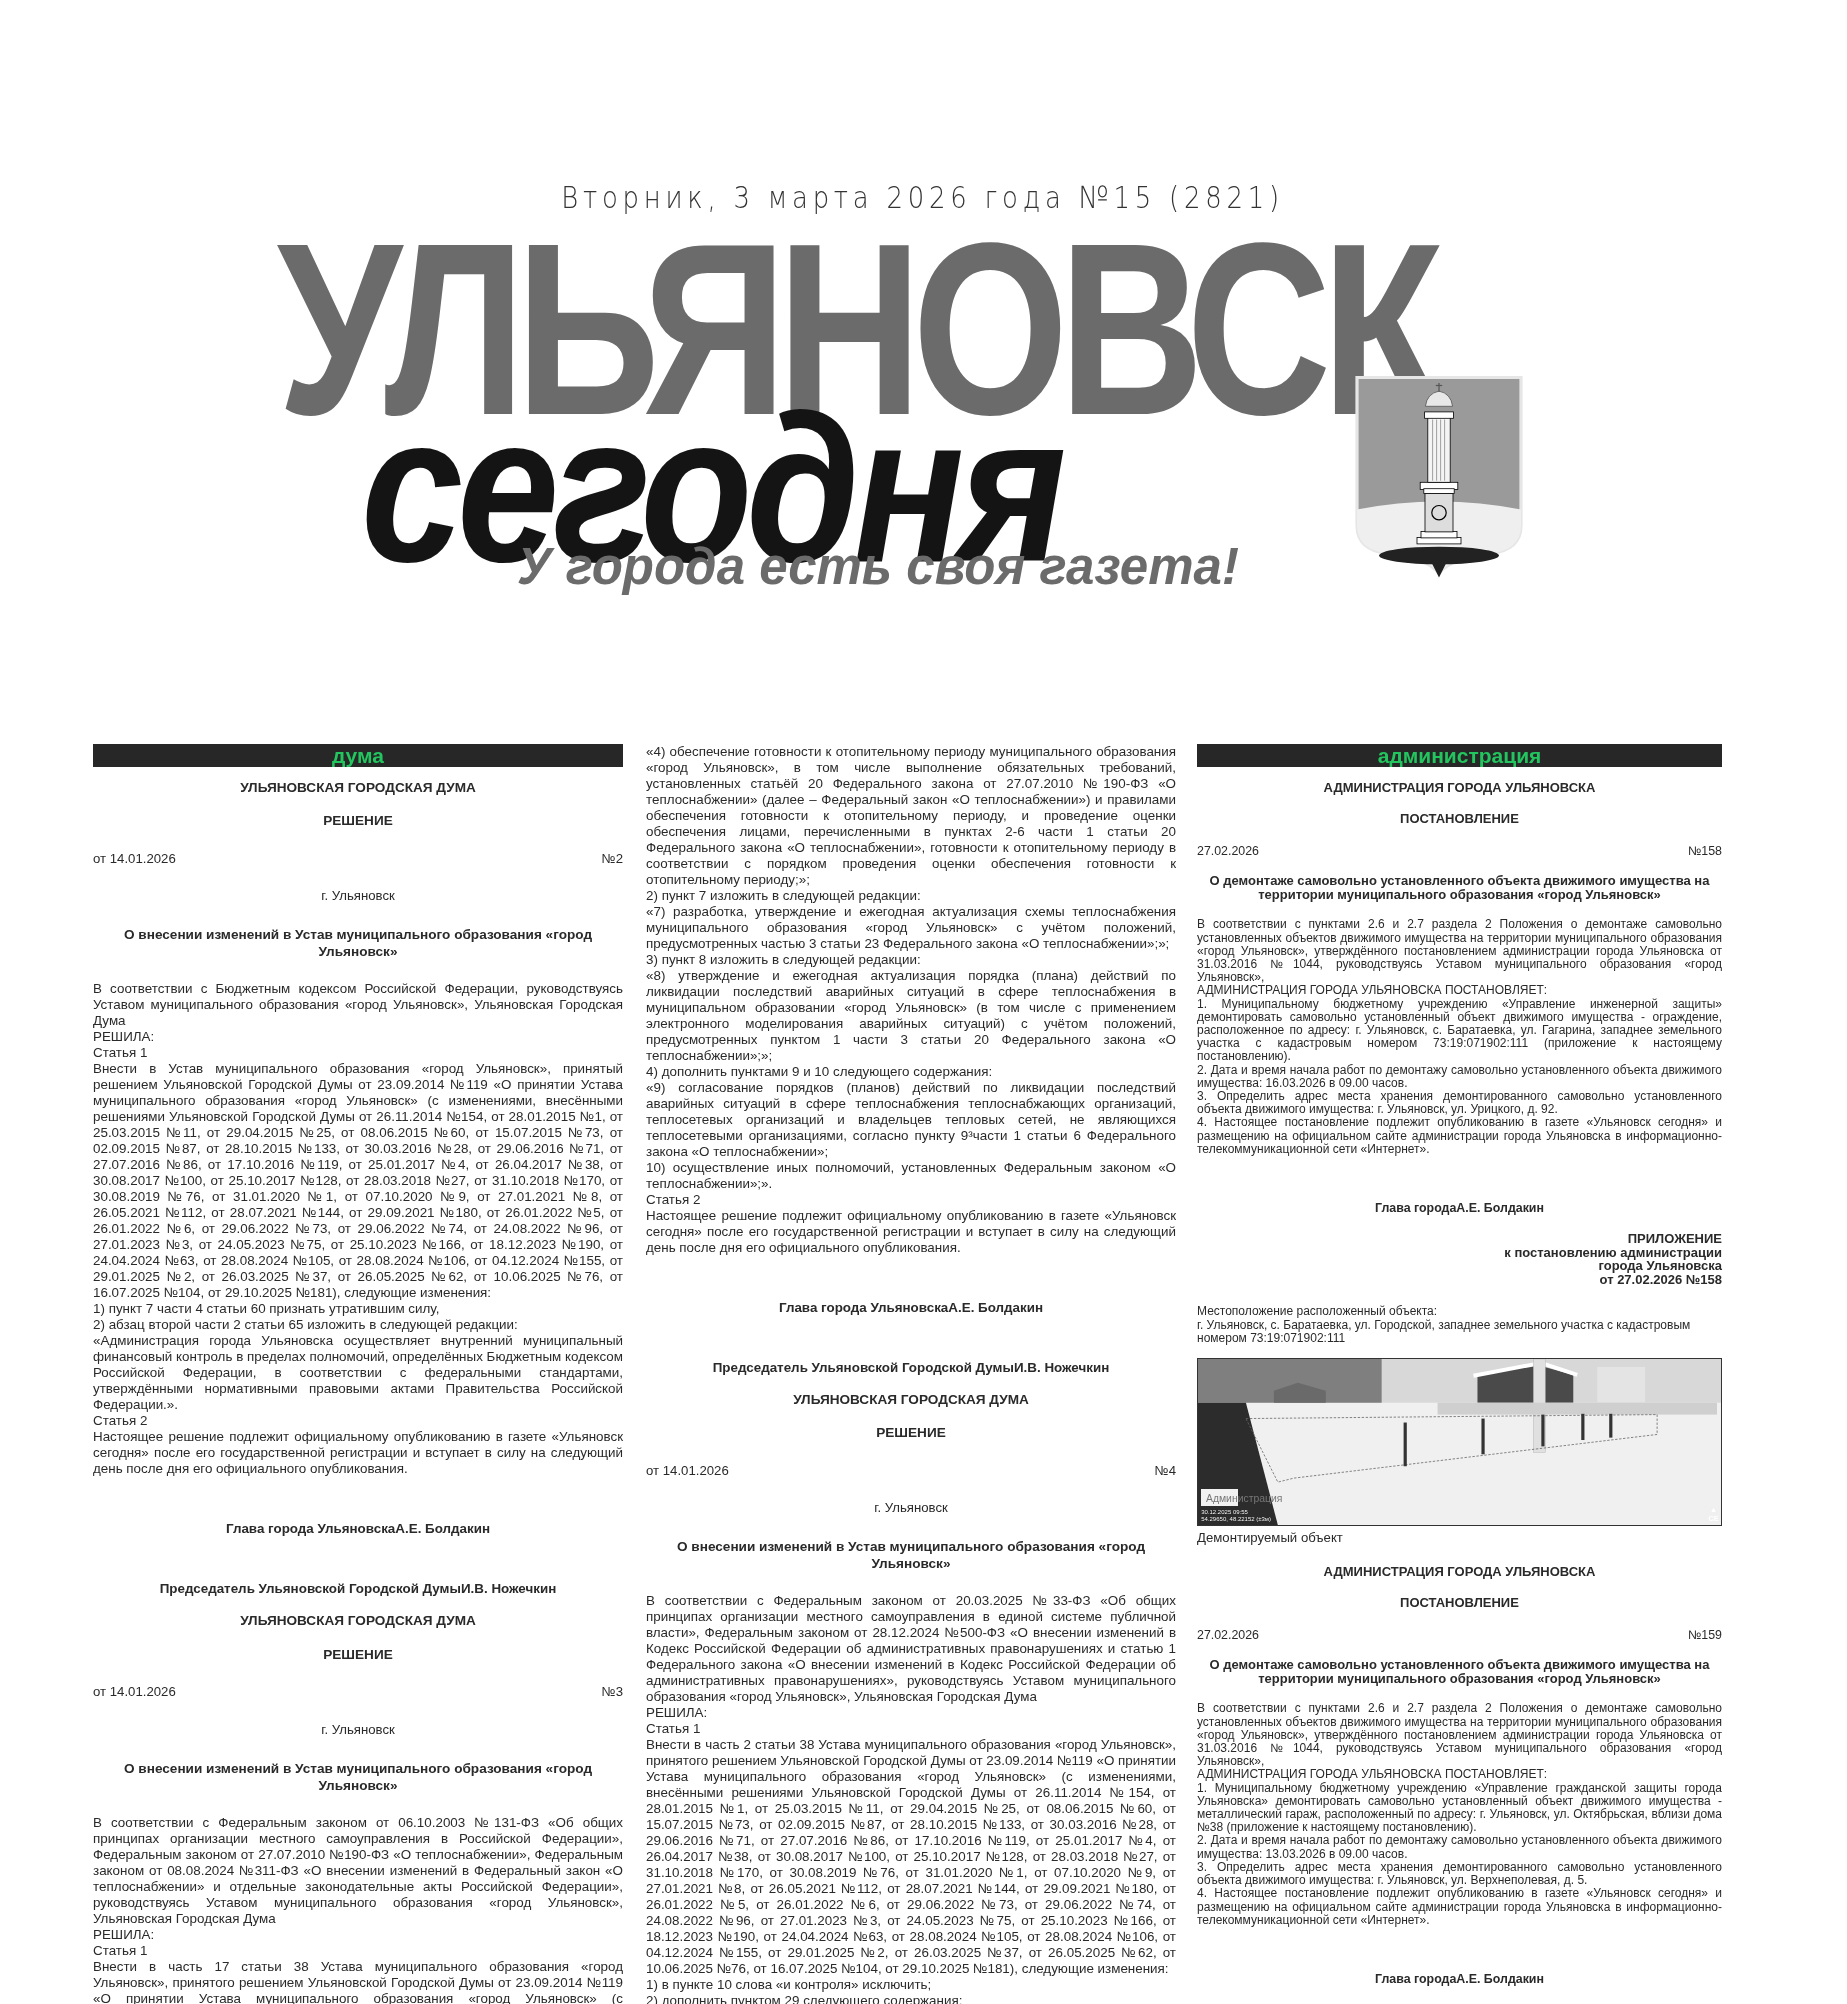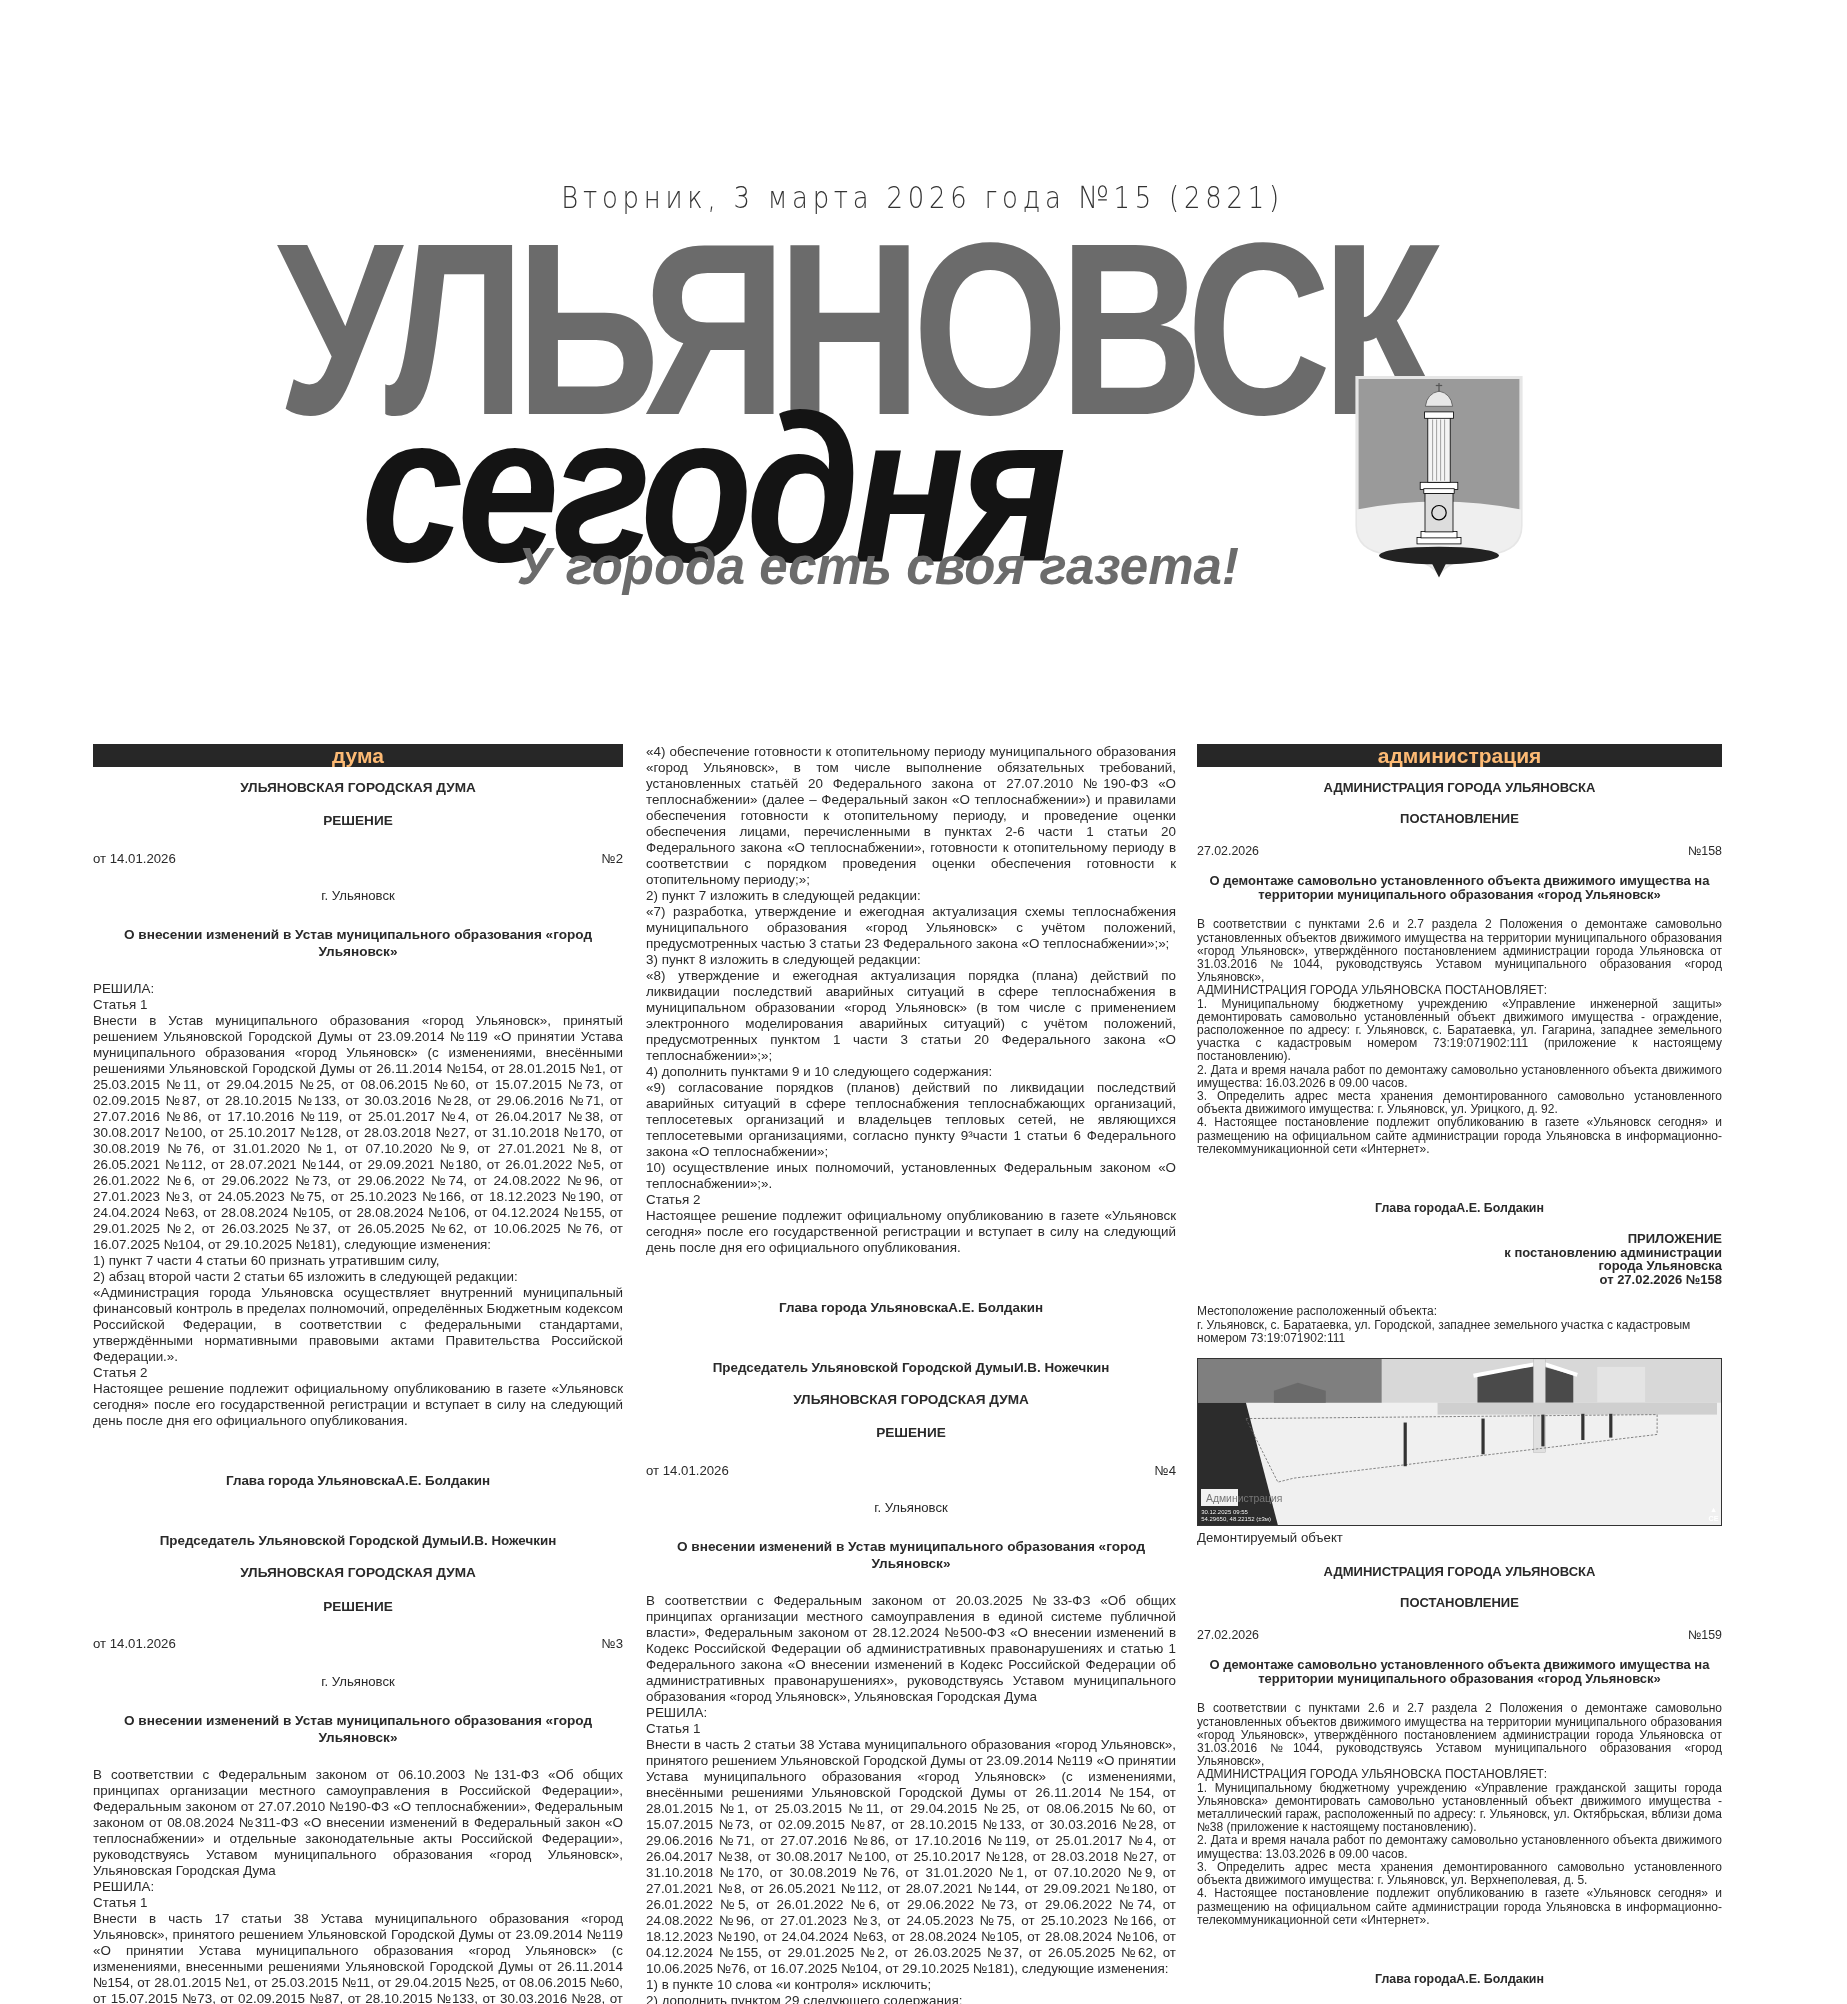--- a/index.html
+++ b/index.html
@@ -38,21 +38,21 @@
     font-family: "Liberation Sans", sans-serif; font-weight: 700; font-size: 75px;
     color: #1c1c1c; letter-spacing: 6.4px; word-spacing: 24px;
   }
 
   .col { position: absolute; top: 744px; }
   .col-1 { left: 93px; width: 530px; }
   .col-2 { left: 646px; width: 530px; }
   .col-3 { left: 1197px; width: 525px; }
 
   .section-bar {
-    background: #272727; color: #fdba74; text-align: center; font-weight: 700;
+    background: #272727; color: #22c55e; text-align: center; font-weight: 700;
     font-size: 21px; height: 23px; line-height: 23px; margin-bottom: 13px;
   }
   .doc-org { text-align: center; font-weight: 700; font-size: 13.6px; margin: 8px 0 18.4px; }
   .doc-kind { text-align: center; font-weight: 700; font-size: 13.6px; margin-bottom: 22.5px; }
   .doc-meta { display: flex; justify-content: space-between; font-size: 13.2px; margin-bottom: 22.5px; }
   .doc-city { text-align: center; font-size: 13.2px; margin-bottom: 23px; }
   .doc-title { text-align: center; font-weight: 700; font-size: 13.6px; line-height: 17px; margin-bottom: 21px; }
   .p { font-size: 13.4px; line-height: 16px; text-align: justify; }
   .p.left { text-align: left; }
   .sign-block { margin-top: 19px; margin-bottom: 16px; }
@@ -108,20 +108,21 @@
 
   <div>
     <div class="doc-org">УЛЬЯНОВСКАЯ ГОРОДСКАЯ ДУМА</div>
     <div class="doc-kind">РЕШЕНИЕ</div>
     <div class="doc-meta">
       <span>от 14.01.2026</span>
       <span>№2</span>
     </div>
     <div class="doc-city">г. Ульяновск</div>
     <div class="doc-title">О внесении изменений в Устав муниципального образования «город Ульяновск»</div>
+    <p class="p">В соответствии с Бюджетным кодексом Российской Федерации, руководствуясь Уставом муниципального образования «город Ульяновск», Ульяновская Городская Дума</p>
     <p class="p left">РЕШИЛА:</p>
     <p class="p left">Статья 1</p>
     <p class="p">Внести в Устав муниципального образования «город Ульяновск», принятый решением Ульяновской Городской Думы от 23.09.2014 №119 «О принятии Устава муниципального образования «город Ульяновск» (с изменениями, внесёнными решениями Ульяновской Городской Думы от 26.11.2014 №154, от 28.01.2015 №1, от 25.03.2015 №11, от 29.04.2015 №25, от 08.06.2015 №60, от 15.07.2015 №73, от 02.09.2015 №87, от 28.10.2015 №133, от 30.03.2016 №28, от 29.06.2016 №71, от 27.07.2016 №86, от 17.10.2016 №119, от 25.01.2017 №4, от 26.04.2017 №38, от 30.08.2017 №100, от 25.10.2017 №128, от 28.03.2018 №27, от 31.10.2018 №170, от 30.08.2019 №76, от 31.01.2020 №1, от 07.10.2020 №9, от 27.01.2021 №8, от 26.05.2021 №112, от 28.07.2021 №144, от 29.09.2021 №180, от 26.01.2022 №5, от 26.01.2022 №6, от 29.06.2022 №73, от 29.06.2022 №74, от 24.08.2022 №96, от 27.01.2023 №3, от 24.05.2023 №75, от 25.10.2023 №166, от 18.12.2023 №190, от 24.04.2024 №63, от 28.08.2024 №105, от 28.08.2024 №106, от 04.12.2024 №155, от 29.01.2025 №2, от 26.03.2025 №37, от 26.05.2025 №62, от 10.06.2025 №76, от 16.07.2025 №104, от 29.10.2025 №181), следующие изменения:</p>
     <p class="p left">1) пункт 7 части 4 статьи 60 признать утратившим силу,</p>
     <p class="p left">2) абзац второй части 2 статьи 65 изложить в следующей редакции:</p>
     <p class="p">«Администрация города Ульяновска осуществляет внутренний муниципальный финансовый контроль в пределах полномочий, определённых Бюджетным кодексом Российской Федерации, в соответствии с федеральными стандартами, утверждёнными нормативными правовыми актами Правительства Российской Федерации.».</p>
     <p class="p left">Статья 2</p>
     <p class="p">Настоящее решение подлежит официальному опубликованию в газете «Ульяновск сегодня» после его государственной регистрации и вступает в силу на следующий день после дня его официального опубликования.</p>
     <div class="sign-block">
       <div class="sign-row">

